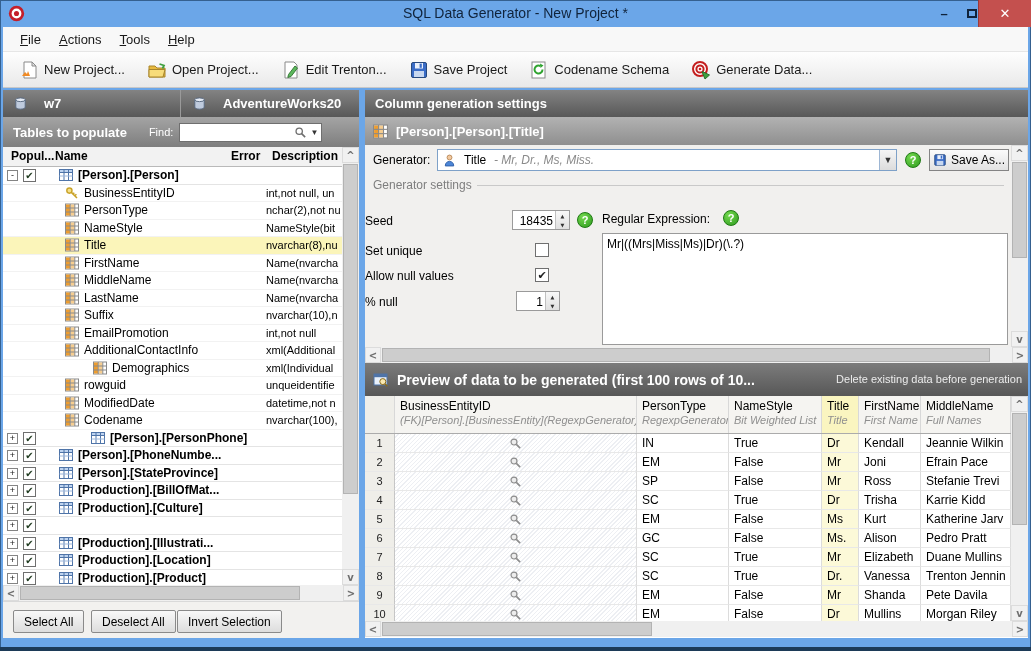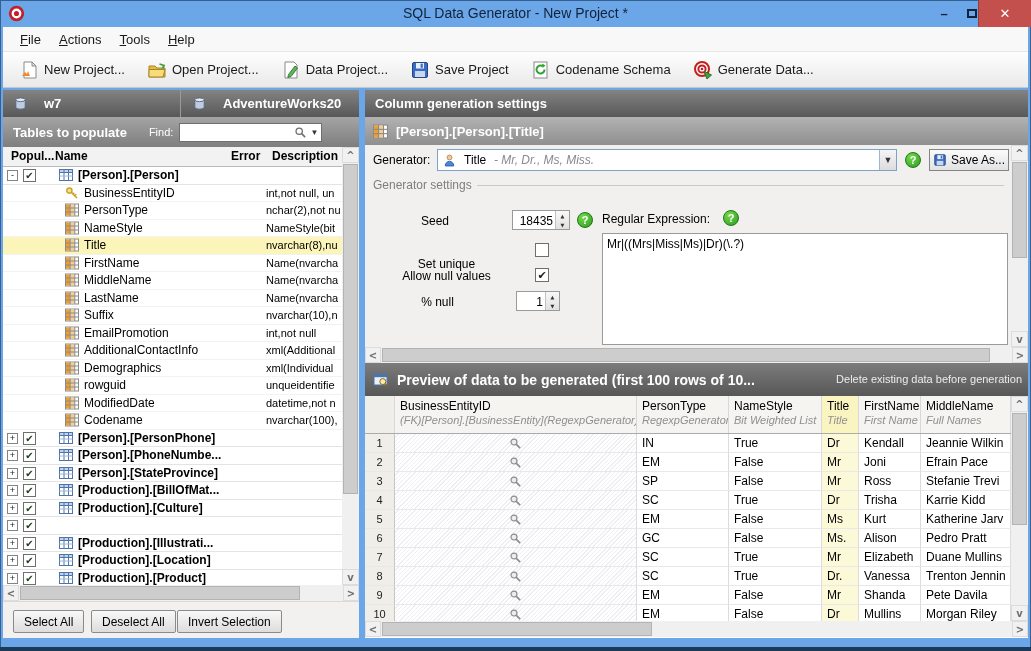--- a/index.html
+++ b/index.html
@@ -93,23 +93,23 @@
   .gen-arrow{position:absolute;right:0;top:0;width:17px;height:20px;background:linear-gradient(#F5F5F5,#DCDCDC);
     border-left:1px solid #9DB6D4;font-size:9px;color:#333;display:flex;align-items:center;justify-content:center;}
   .help{width:16px;height:16px;border-radius:50%;background:radial-gradient(circle at 35% 30%,#74D94E,#2E9A1F);
     border:1px solid #1E7A12;color:#fff;font-weight:bold;font-size:11px;line-height:14px;text-align:center;display:inline-block;}
   .gen-help{position:absolute;left:540px;top:7px;}
   .saveas-btn{position:absolute;left:564px;top:4px;width:80px;height:22px;background:linear-gradient(#FBFBFB,#E2E2E2);
     border:1px solid #848484;display:flex;align-items:center;justify-content:center;gap:4px;font-size:12px;}
   .saveas-btn .icn svg{width:14px;height:14px;}
   .grp-label{position:absolute;left:8px;top:33px;color:#7E7E7E;}
   .grp-line{position:absolute;left:112px;right:24px;top:40px;border-top:1px solid #CInvalid;border-top:1px solid #C9C9C9;}
-  .fld-label{position:absolute;text-align:center;color:#000;}
+  .fld-label{position:absolute;text-align:left;color:#000;}
   .lbl-seed{left:0;width:140px;top:69px;}
-  .lbl-unique{left:0;width:163px;top:112px;}
+  .lbl-unique{left:0;width:163px;top:99px;}
   .lbl-null{left:0;width:163px;top:124px;}
   .lbl-pnull{left:0;width:145px;top:150px;}
   .spinner{position:absolute;height:20px;background:#fff;border:1px solid #9A9A9A;}
   .spin-seed{left:147px;top:65px;width:58px;}
   .spin-pnull{left:151px;top:146px;width:44px;}
   .spin-val{position:absolute;right:16px;top:3px;font-size:12px;}
   .spin-arrows{position:absolute;right:0;top:0;width:14px;height:18px;border-left:1px solid #C0C0C0;
     background:linear-gradient(#F8F8F8,#E0E0E0);display:flex;flex-direction:column;}
   .spin-up,.spin-dn{flex:1;font-size:5px;color:#333;display:flex;align-items:center;justify-content:center;font-family:"DejaVu Sans",sans-serif;}
   .seed-help{position:absolute;left:212px;top:67px;}
@@ -199,21 +199,21 @@
           </span>
           <span class="tb-label">Open Project...</span>
         </div>
         <div class="tb-btn">
           <span class="tb-icon icn">
             <svg viewBox="0 0 20 20">
               <path d="M4 2 h9 l3 3 v13 H4 z" fill="#fff" stroke="#8A8A8A"></path>
               <path d="M7.5 14.5 l6.5-8.5 2.5 2 -6.5 8.5 -3.2 1 z" fill="#5CB85C" stroke="#3A7A3A"></path>
             </svg>
           </span>
-          <span class="tb-label">Data Project...</span>
+          <span class="tb-label">Edit Trenton...</span>
         </div>
         <div class="tb-btn">
           <span class="tb-icon icn">
             <svg viewBox="0 0 20 20">
               <rect x="2.5" y="2.5" width="15" height="15" rx="1.5" fill="#3A6CC6" stroke="#27497E"></rect>
               <rect x="6" y="3" width="8" height="5.5" fill="#EAF0FA"></rect>
               <rect x="10.6" y="3.6" width="2.2" height="4.2" fill="#3A6CC6"></rect>
               <rect x="5" y="11" width="10" height="6" fill="#C8D8F0"></rect>
             </svg>
           </span>
@@ -463,21 +463,21 @@
                 <line x1="0.5" y1="9" x2="13.5" y2="9" stroke="#8A8A8A"></line>
                 <line x1="5.2" y1="1" x2="5.2" y2="13" stroke="#8A8A8A"></line>
                 <line x1="9.8" y1="1" x2="9.8" y2="13" stroke="#8A8A8A"></line>
               </svg>
             </span>
             <span class="tname">AdditionalContactInfo</span>
           </span>
           <span class="dtype">xml(Additional</span>
         </div>
         <div class="tree-row">
-          <span class="trc" style="padding-left: 62px;">
+          <span class="trc" style="padding-left: 90px;">
             <span class="tree-icon icn">
               <svg viewBox="0 0 14 14">
                 <rect x="0.5" y="1" width="13" height="12" fill="#fff" stroke="#8A8A8A"></rect>
                 <rect x="1" y="1.5" width="4" height="11" fill="#EE9D2F"></rect>
                 <rect x="5.5" y="1.5" width="4" height="11" fill="#F6CD90"></rect>
                 <line x1="0.5" y1="5" x2="13.5" y2="5" stroke="#8A8A8A"></line>
                 <line x1="0.5" y1="9" x2="13.5" y2="9" stroke="#8A8A8A"></line>
                 <line x1="5.2" y1="1" x2="5.2" y2="13" stroke="#8A8A8A"></line>
                 <line x1="9.8" y1="1" x2="9.8" y2="13" stroke="#8A8A8A"></line>
               </svg>
@@ -533,21 +533,21 @@
                 <line x1="9.8" y1="1" x2="9.8" y2="13" stroke="#8A8A8A"></line>
               </svg>
             </span>
             <span class="tname">Codename</span>
           </span>
           <span class="dtype">nvarchar(100),</span>
         </div>
         <div class="tree-row tbl">
           <span class="expander">+</span>
           <span class="cb">✔</span>
-          <span class="trc" style="padding-left: 56px;">
+          <span class="trc" style="padding-left: 88px;">
             <span class="tree-icon icn">
               <svg viewBox="0 0 14 14">
                 <rect x="0.5" y="1.5" width="13" height="11" fill="#fff" stroke="#4F74A8"></rect>
                 <rect x="0.5" y="1.5" width="13" height="3" fill="#BDD3F0" stroke="#4F74A8"></rect>
                 <line x1="5" y1="1.5" x2="5" y2="12.5" stroke="#4F74A8"></line>
                 <line x1="9.5" y1="1.5" x2="9.5" y2="12.5" stroke="#4F74A8"></line>
                 <line x1="0.5" y1="8" x2="13.5" y2="8" stroke="#9FB8DC"></line>
               </svg>
             </span>
             <span class="tname b">[Person].[PersonPhone]</span>

